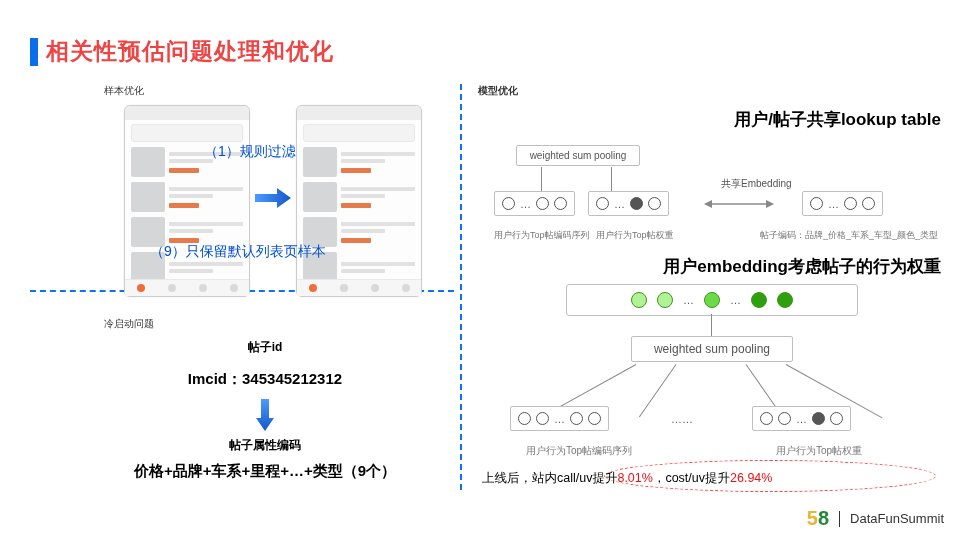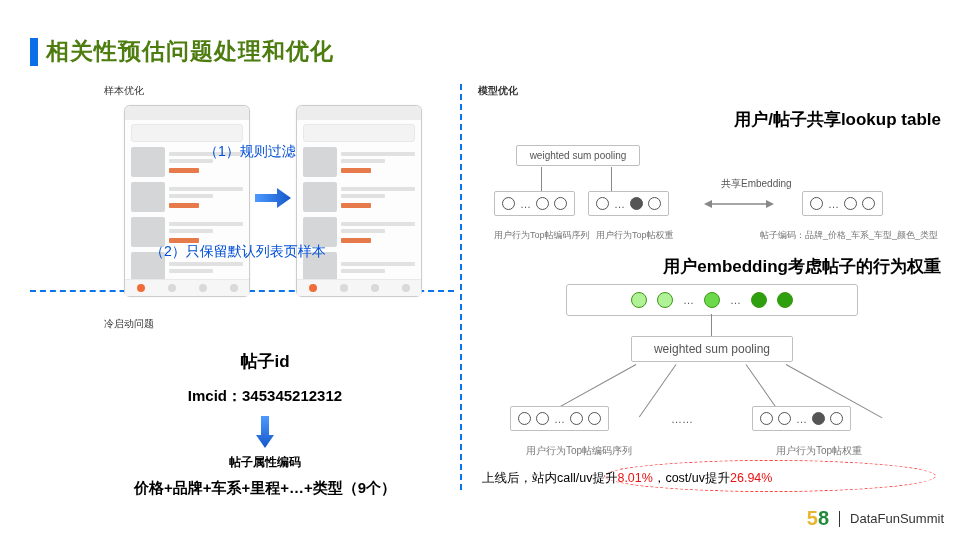--- a/index.html
+++ b/index.html
@@ -1,18 +1,18 @@
 <!DOCTYPE html>
 <html><head>
 <meta charset="utf-8">
 <style>
   body { margin:0; font-family:"PingFang SC","Microsoft YaHei",sans-serif; background:#fff; width:960px; height:540px; position:relative; overflow:hidden; }
   .title-bar { position:absolute; left:30px; top:36px; display:flex; align-items:center; }
   .title-marker { width:8px; height:28px; background:#0a6fe8; margin-right:8px; }
-  .title-text { font-size:23px; font-weight:700; color:#4d7c0f; letter-spacing:1px; }
+  .title-text { font-size:23px; font-weight:700; color:#ef4444; letter-spacing:1px; }
   .vdash { position:absolute; left:460px; top:84px; border-left:2px dashed #0a74ed; height:406px; }
   .hdash { position:absolute; left:30px; top:290px; border-top:2px dashed #0a74ed; width:424px; }
 
   .sec-label { font-size:10px; color:#333; }
   .sampleopt { position:absolute; left:104px; top:84px; }
   .coldstart { position:absolute; left:104px; top:317px; }
   .modelopt  { position:absolute; left:478px; top:84px;font-weight:bold; }
 
   .phone { position:absolute; width:124px; height:190px; border:1px solid #ccc; border-radius:6px; background:#fdfdfd; box-shadow:0 0 2px rgba(0,0,0,.08); }
   .phone.left { left:124px; top:105px; }
@@ -28,21 +28,21 @@
   .p-nav { position:absolute; bottom:0; left:0; right:0; height:16px; background:#f6f6f6; border-top:1px solid #e9e9e9; display:flex; justify-content:space-around; align-items:center; }
   .p-nav i { width:8px; height:8px; border-radius:50%; background:#d9d9d9; }
   .p-nav i.act { background:#f06d3a; }
 
   .overlay1 { position:absolute; left:204px; top:143px; font-size:14px; color:#004fd6; font-weight:500; }
   .overlay2 { position:absolute; left:150px; top:243px; font-size:14px; color:#004fd6; font-weight:500; }
   .big-arrow { position:absolute; left:255px; top:186px; width:36px; height:24px; }
   .big-arrow svg { width:36px; height:24px; }
 
   .cold { position:absolute; left:95px; top:330px; width:340px; text-align:center; }
-  .cold .postid { font-weight:700; font-size:17px; margin-top:20px; }
+  .cold .postid { font-weight:700; font-size:12px; margin-top:9px; }
   .cold .imcid { font-weight:700; font-size:15px; margin-top:14px; }
   .down-arrow { margin:10px auto 6px; width:18px; height:32px; }
   .cold .encL { font-weight:700; font-size:12px; }
   .cold .encD { font-weight:700; font-size:15px; margin-top:8px; }
 
   .rpanel { position:absolute; left:476px; top:108px; width:465px; }
   .rtitle { text-align:right; font-weight:700; font-size:17px; }
 
   .diag1 { position:relative; height:118px; margin-top:6px; }
   .wsp-box { position:absolute; border:1px solid #bfbfbf; background:#fff; border-radius:2px; font-size:10px; color:#555; text-align:center; }
@@ -173,21 +173,21 @@
   <svg viewBox="0 0 36 24">
       <defs>
         <linearGradient id="ga" x1="0" x2="1">
           <stop offset="0" stop-color="#4d9aff"></stop>
           <stop offset="1" stop-color="#1557c9"></stop>
         </linearGradient>
       </defs>
   <polygon points="0,8 22,8 22,2 36,12 22,22 22,16 0,16" fill="url(#ga)"></polygon>
     </svg>
 </div>
-<div class="overlay2">（2）只保留默认列表页样本</div>
+<div class="overlay2">（9）只保留默认列表页样本</div>
 
 <div class="cold">
   <div class="postid">帖子id</div>
   <div class="imcid">Imcid：345345212312</div>
   <div class="down-arrow">
     <svg viewBox="0 0 18 32">
         <defs>
           <linearGradient id="gb" x1="0" y1="0" x2="0" y2="1">
             <stop offset="0" stop-color="#4d9aff"></stop>
             <stop offset="1" stop-color="#1557c9"></stop>

